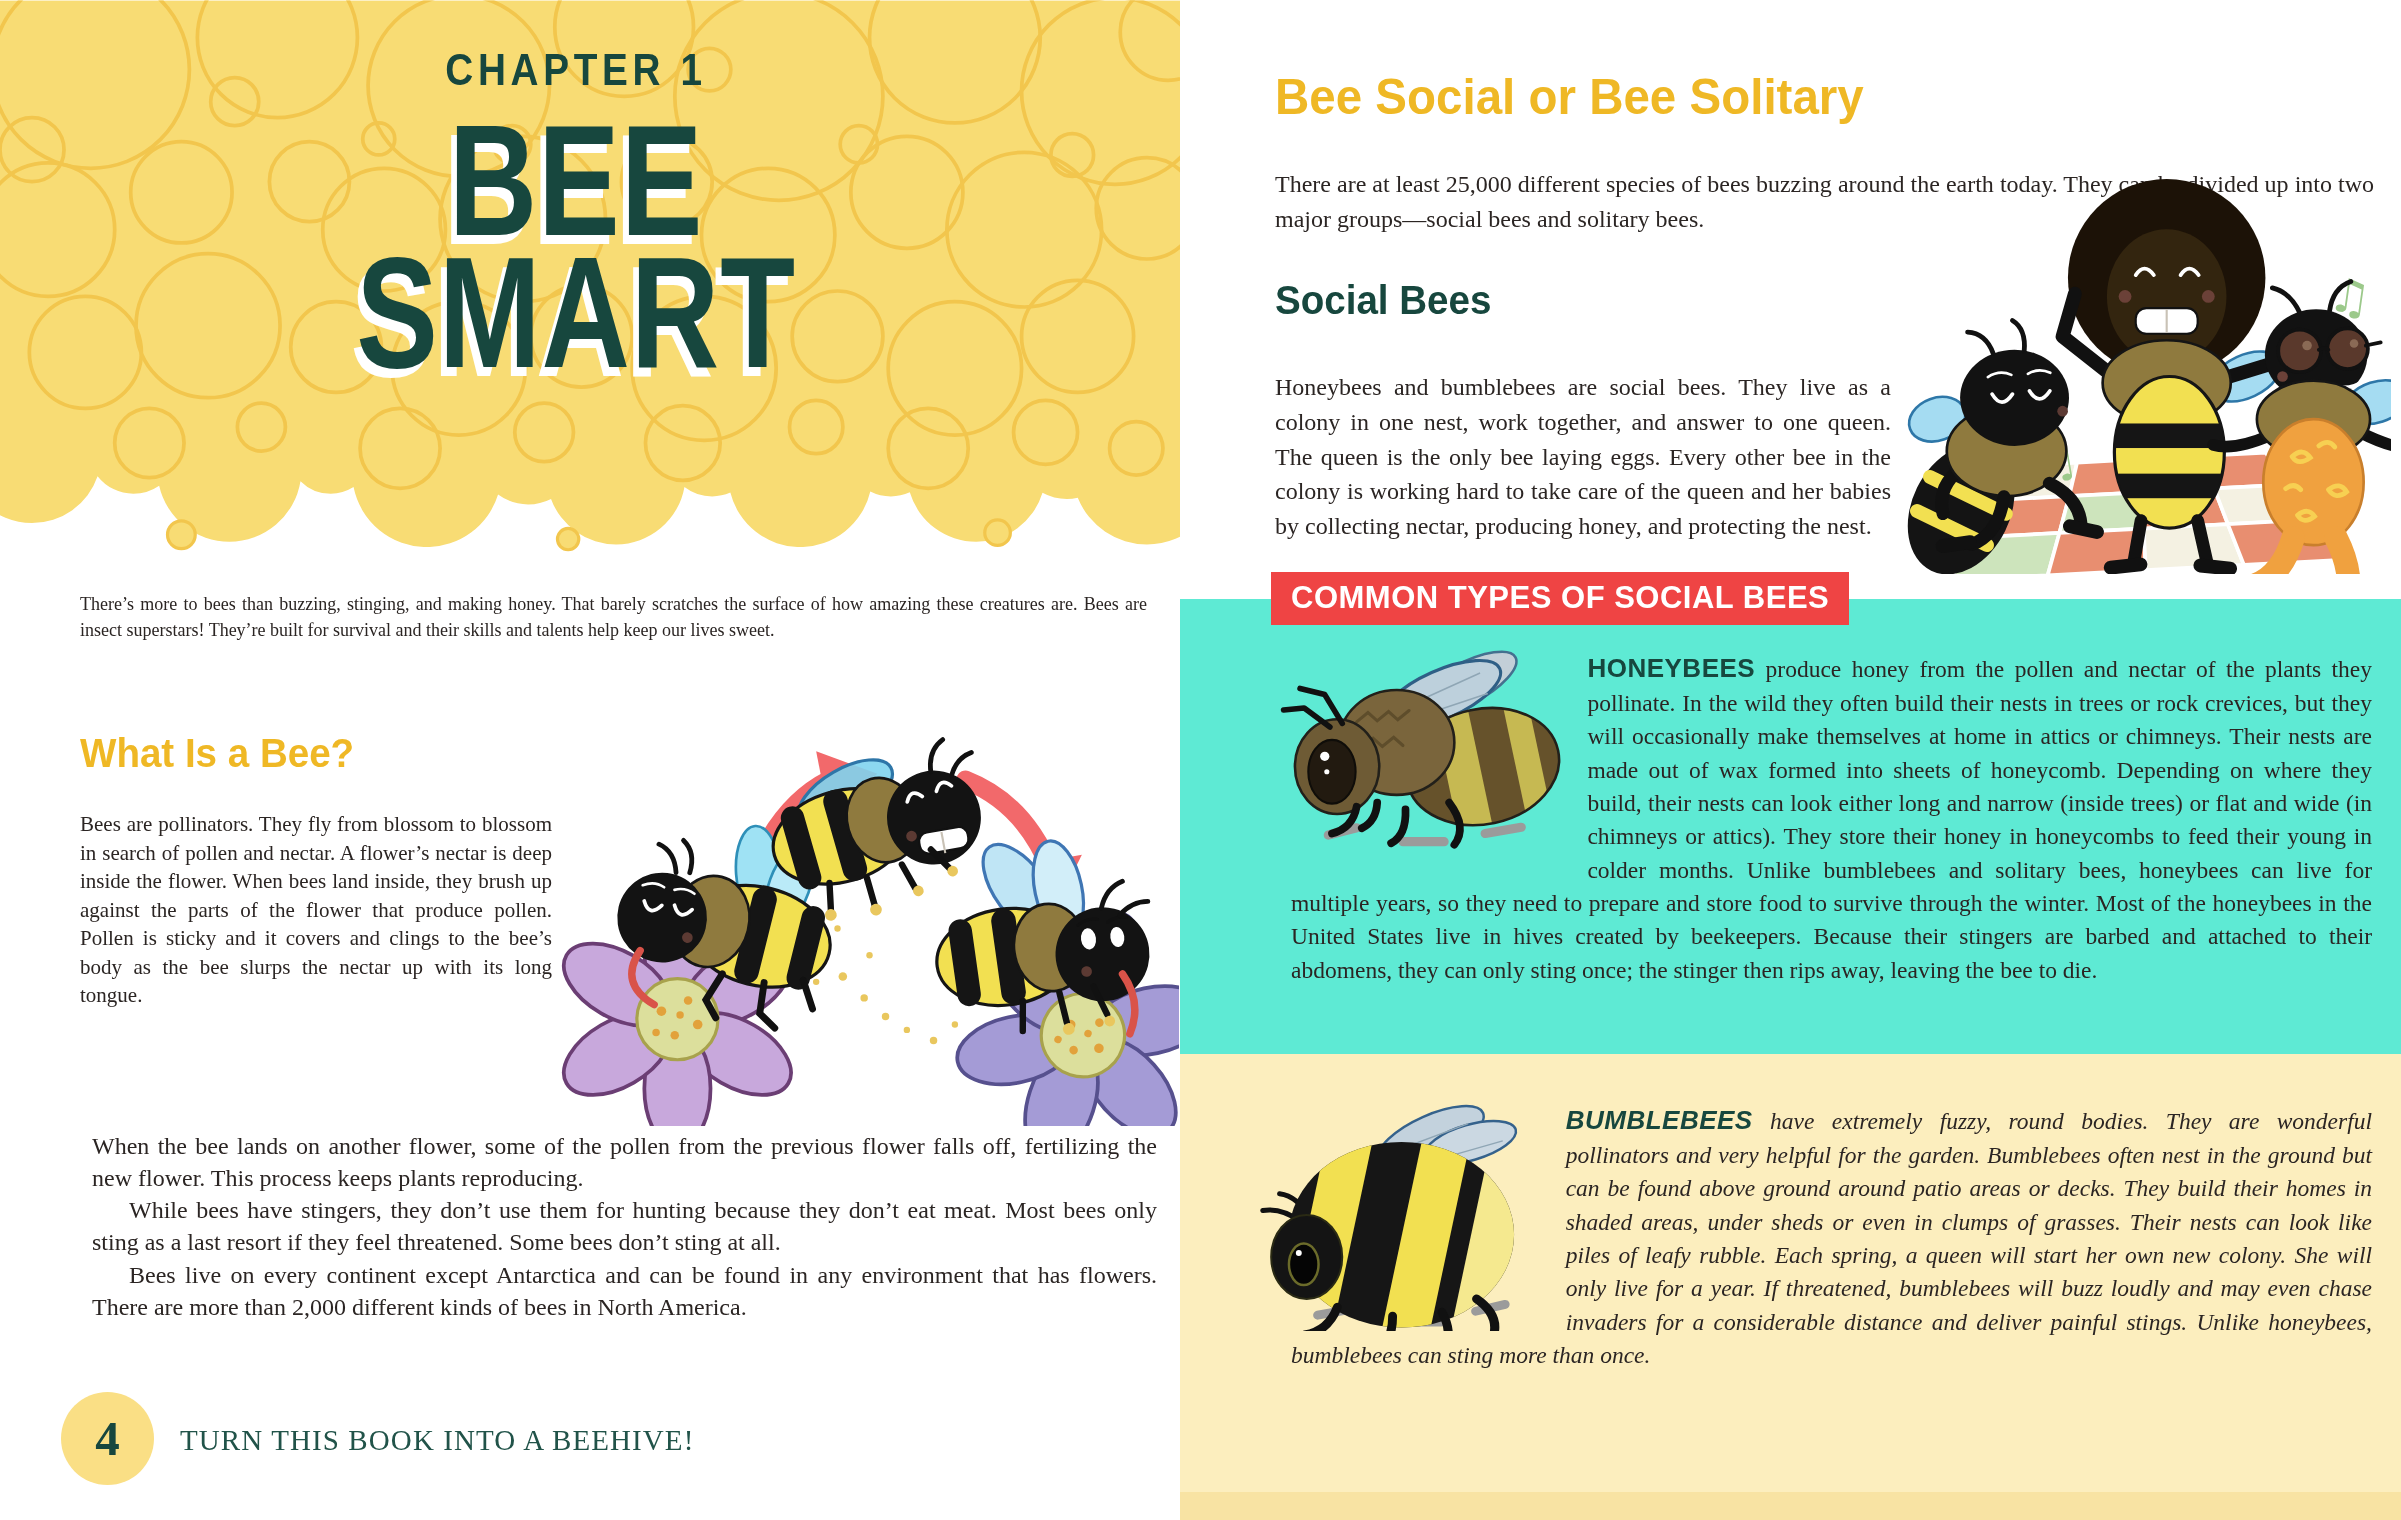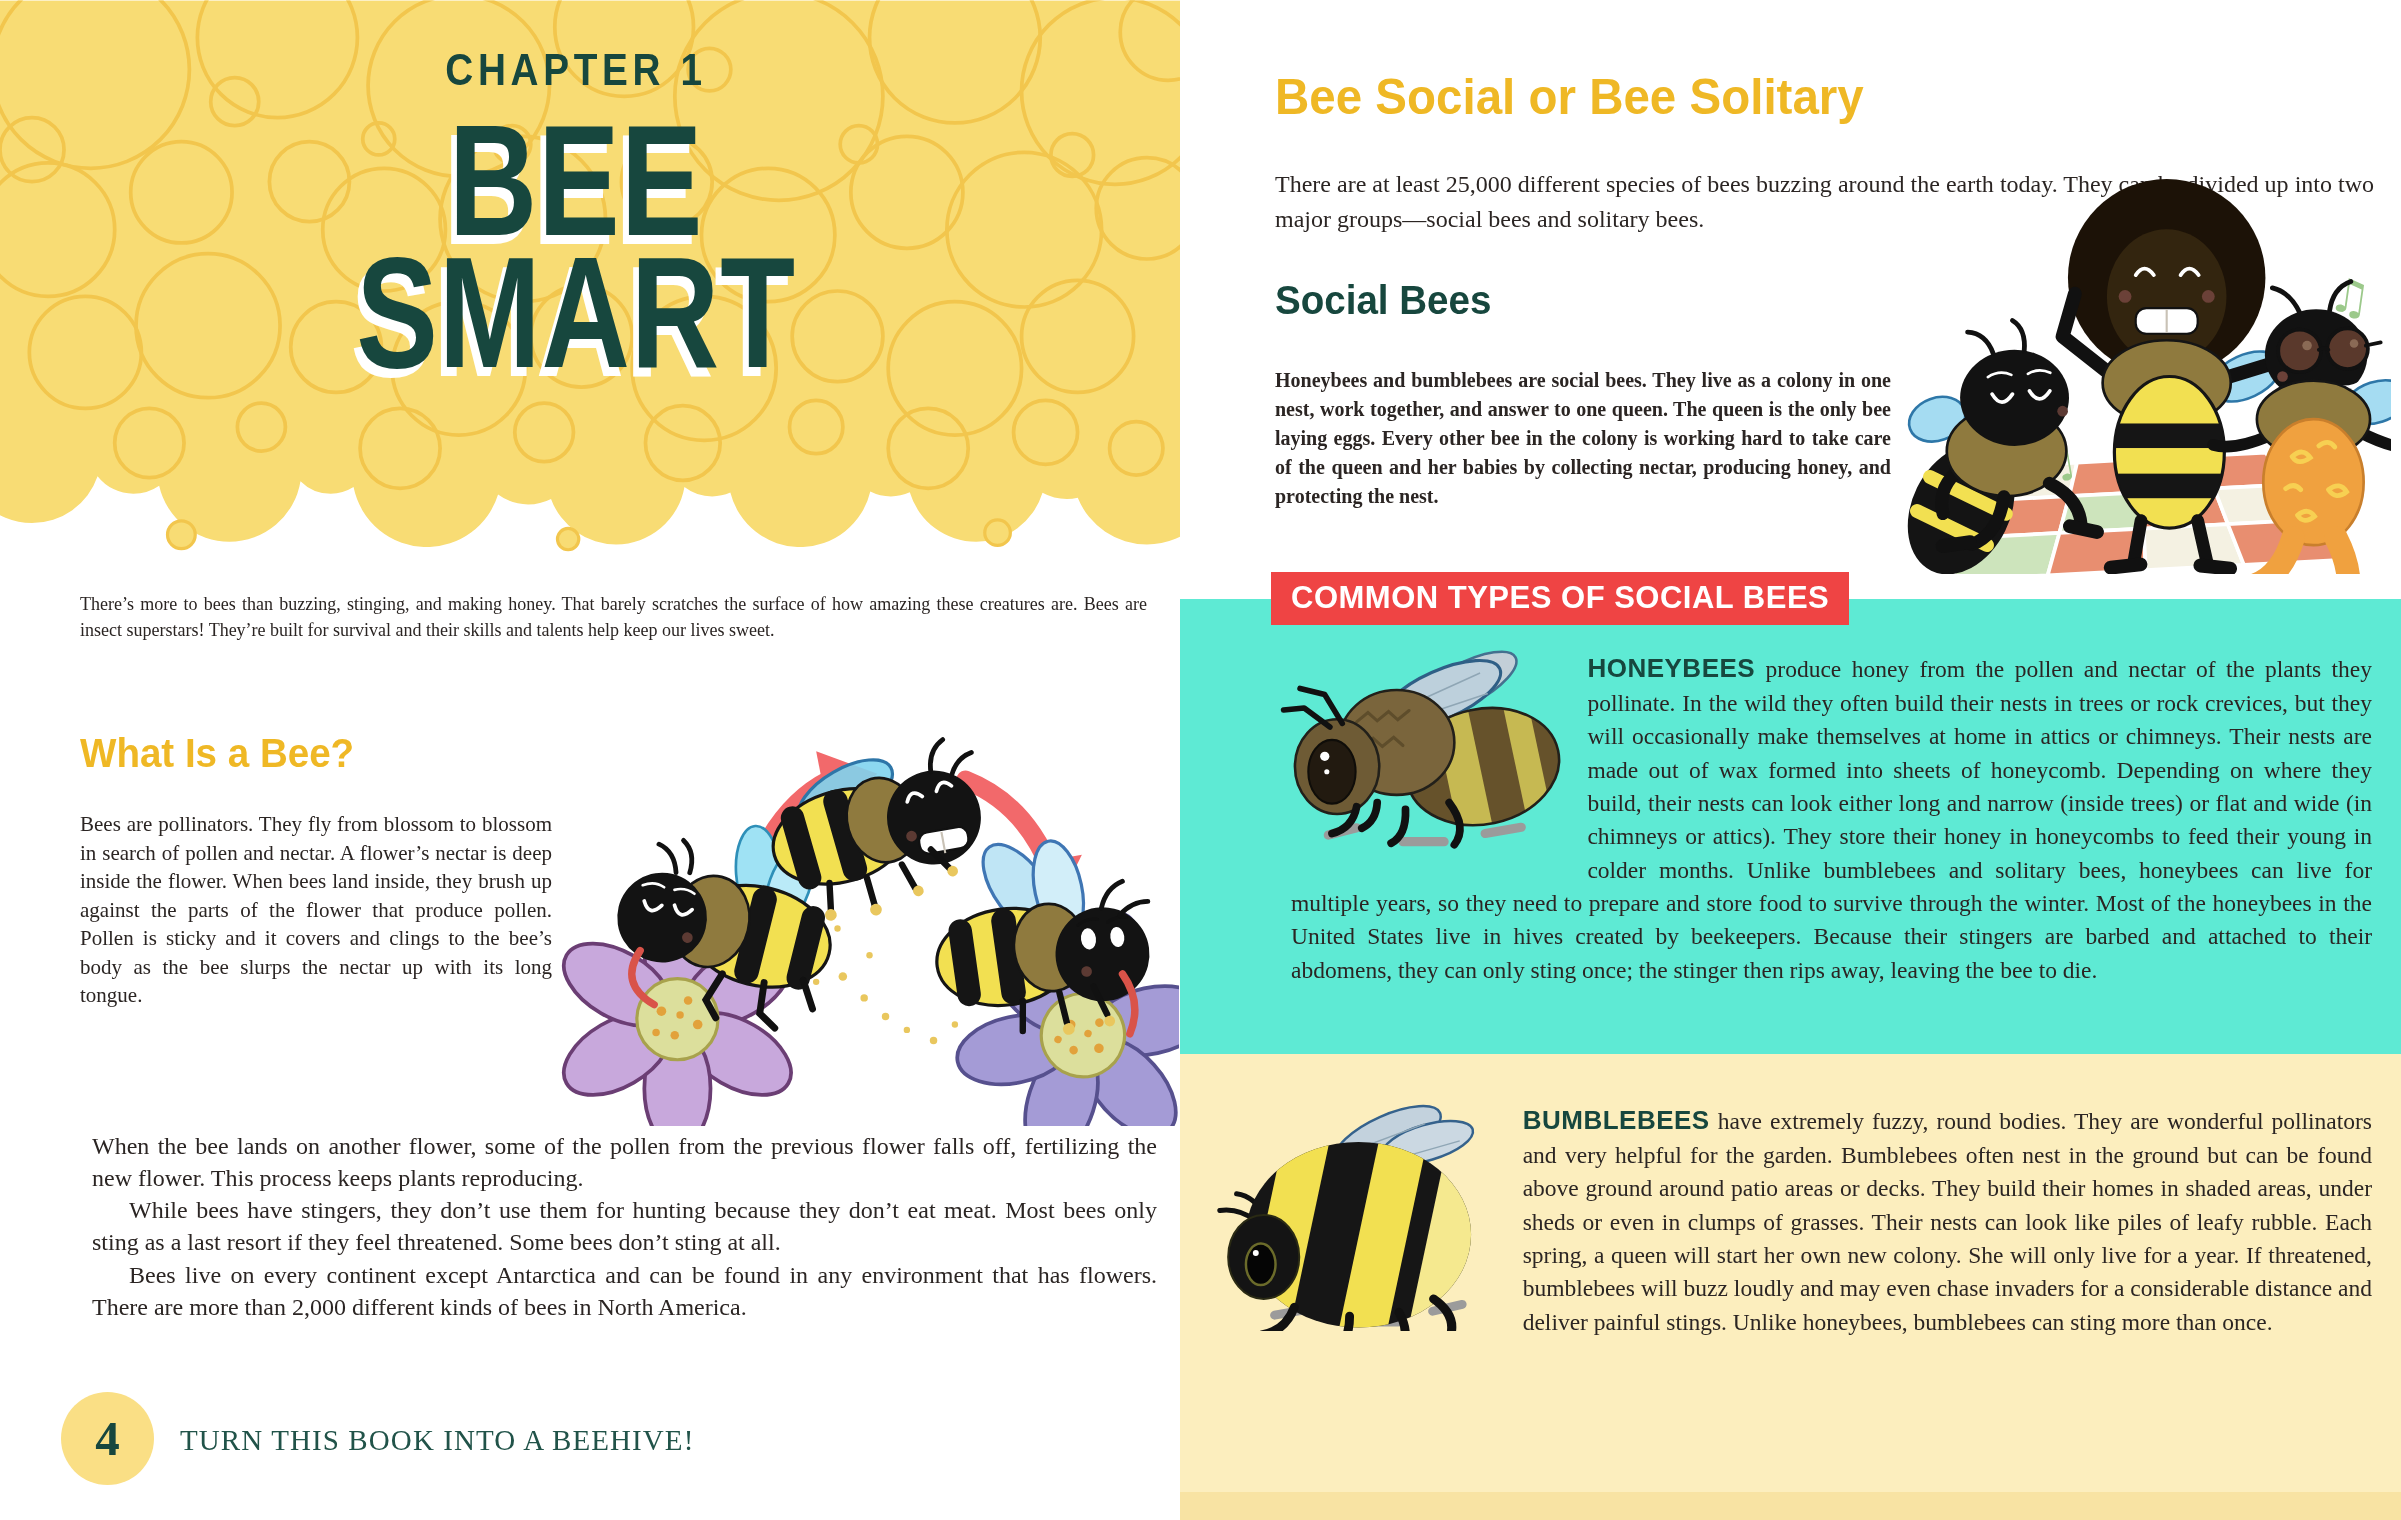--- a/index.html
+++ b/index.html
@@ -27,31 +27,31 @@
   .pagenum-circle{left:61px;top:1392px;width:93px;height:93px;border-radius:50%;
                   background:#fadf85;text-align:center;}
   .pagenum{font-family:"Liberation Serif",serif;font-weight:bold;font-size:49px;line-height:93px;color:#17473e;}
   .footer-note{left:180px;top:1424px;font-size:29px;letter-spacing:1.1px;color:#215349;}
 
   
   .rp-heading{left:1275px;top:68px;font-size:50px;transform:scaleX(.95);transform-origin:0 0;}
   .rp-intro{left:1275px;top:143px;width:1099px;font-size:24px;line-height:1.45;text-align:justify;}
   .green-heading{font-family:"Liberation Sans",sans-serif;font-weight:bold;color:#17473e;}
   .social-heading{left:1275px;top:277px;font-size:41px;transform:scaleX(.94);transform-origin:0 0;}
-  .social-text{left:1275px;top:346px;width:616px;font-size:20px;line-height:1.45;text-align:justify;font-weight:bold;}
+  .social-text{left:1275px;top:346px;width:616px;font-size:24px;line-height:1.45;text-align:justify;}
 
   .banner{left:1271px;top:572px;background:#ef4444;color:#ffffff;
           font-family:"Liberation Sans",sans-serif;font-weight:bold;font-size:31px;
           padding:7.5px 20px 9.6px 20px;letter-spacing:0.5px;z-index:5;}
 
   .box{box-sizing:border-box;}
   .box-honey{left:1180px;top:599px;width:1221px;height:455px;background:#5eead4;
              padding:51px 29px 0 111px;}
   .box-bumble{left:1180px;top:1054px;width:1221px;height:438px;background:#fceebe;
-              padding:48px 29px 0 68px;}
+              padding:48px 29px 0 111px;font-style:italic;}
   .strip{left:1180px;top:1492px;width:1221px;height:29px;background:#f8e3a3;}
 
   .bee-float{float:left;width:291px;height:216px;margin:-13.3px 18.7px 5.3px -13.3px;}
   .bee-float.bumble{height:237px;margin:-8px 18.7px 5.3px -35px;}
   .boxtext{margin:0;font-size:23.5px;line-height:1.42;text-align:justify;}
   .lead{font-family:"Liberation Sans",sans-serif;font-weight:bold;font-size:26px;color:#17473e;
         letter-spacing:0.5px;}
 
   svg{display:block;}
   text.note{font-family:"DejaVu Sans",sans-serif;}

